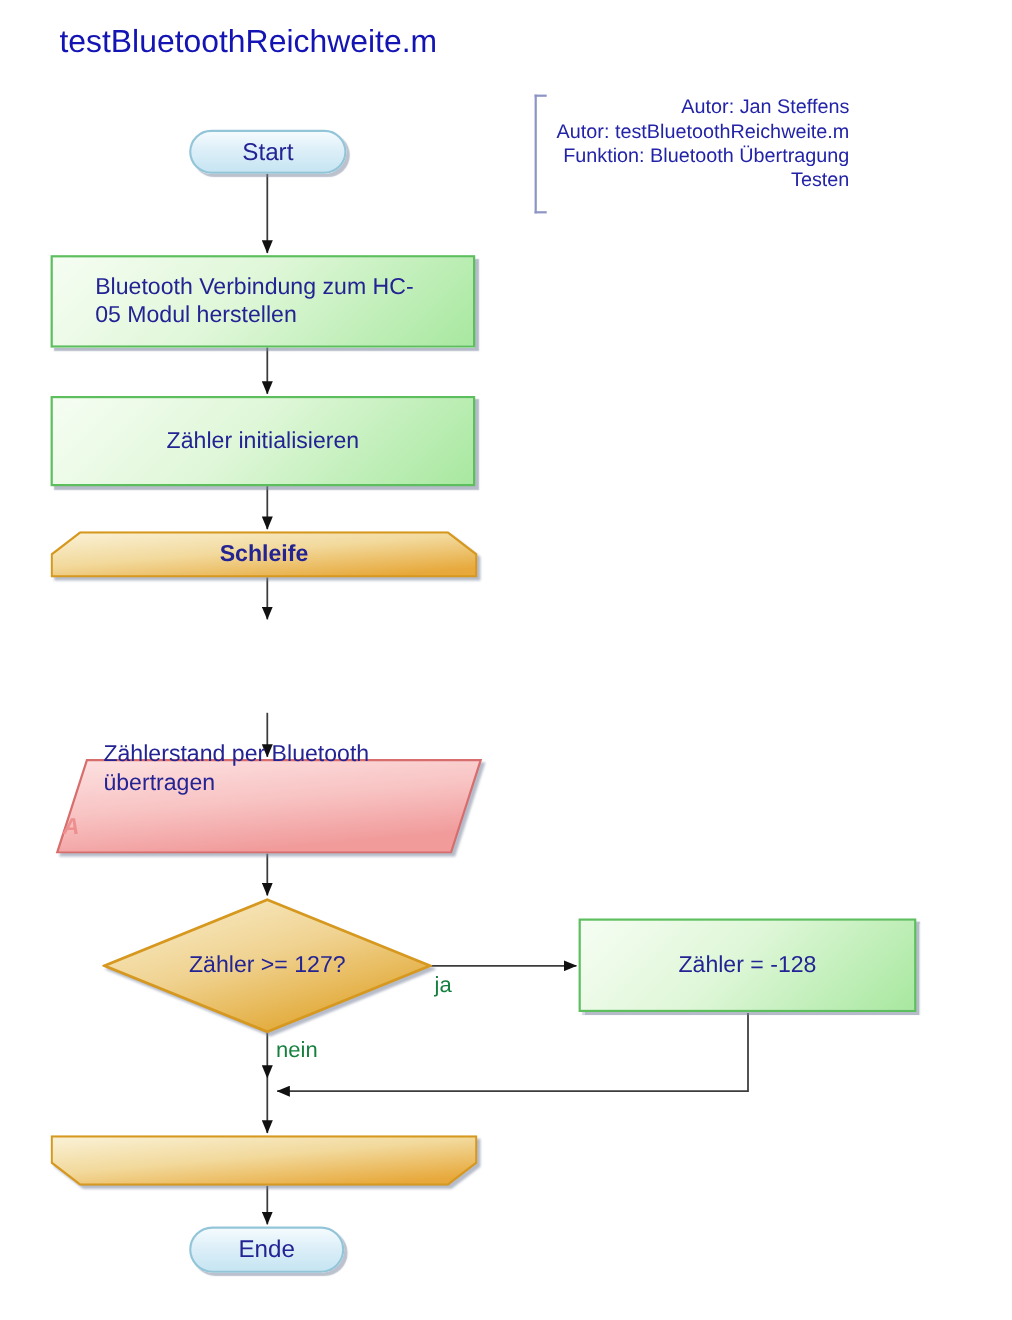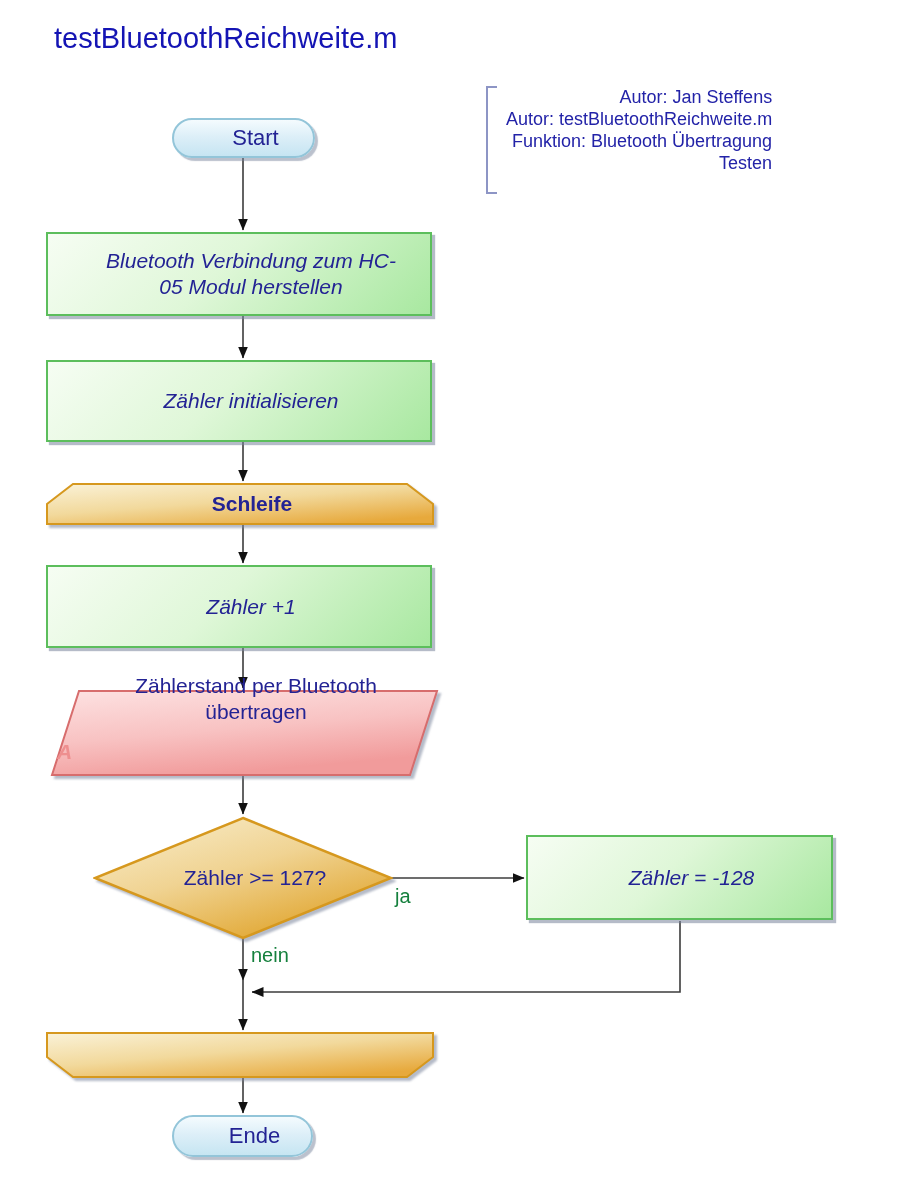--- a/index.html
+++ b/index.html
@@ -15,30 +15,29 @@
   .comment{position:absolute;left:486px;top:86px;display:flex;}
   .bracket{
     width:9px;height:104px;border-left:2px solid #8d95c5;
     border-top:2px solid #8d95c5;border-bottom:2px solid #8d95c5;
   }
   .comment-lines{padding-left:9px;color:#2323a8;font-size:18px;line-height:22px;text-align:right;}
   
   .connectors{position:absolute;left:0;top:0;z-index:1;}
   
   .node-label{
-    display:flex;align-items:center;justify-content:center;text-align:center;
-    color:#232394;font-size:21px;line-height:26px;margin-left:12px;
+    display:flex;align-items:center;justify-content:center;text-align:left;
+    color:#232394;font-size:21px;line-height:26px;
   }
   
   .process{
     position:absolute;left:46px;width:386px;z-index:2;box-sizing:border-box;
     border:2px solid #5cbe5c;
     background:linear-gradient(135deg,#f6fdf3 0%,#dff7d8 45%,#a8e8a0 100%);
     box-shadow:3px 3px 1px rgba(120,132,155,.55);
-    font-style:italic;
   }
   .process.p1{top:232px;height:84px;}
   .process.p2{top:360px;height:82px;}
   .process.p3{top:565px;height:83px;}
   .process.p4{left:526px;top:835px;width:307px;height:85px;}
   .process .node-label{width:100%;height:100%;}
   .inner-narrow{max-width:305px;}
   
   .terminator{
     position:absolute;z-index:2;box-sizing:border-box;
@@ -128,23 +127,20 @@
         <stop offset="0.5" stop-color="#f2d99c"></stop>
         <stop offset="1" stop-color="#e7a93c"></stop>
       </linearGradient>
     </defs>
     <polygon points="27,1 361,1 387,21 387,41 1,41 1,21" fill="url(#gradLoopStart)" stroke="#d6981e" stroke-width="2"></polygon>
   </svg>
   <div class="overlay-label loopstart-label">
     <div class="node-label" style="width:100%;height:100%;font-weight:bold;">Schleife</div>
   </div>
 
-  <div class="process p3">
-    <div class="node-label">Zähler +1</div>
-  </div>
 
   <svg class="shape-svg svg-io" width="396" height="86" viewBox="0 0 396 86">
     <defs>
       <linearGradient id="gradIO" x1="0" y1="0" x2="0.4" y2="1">
         <stop offset="0" stop-color="#fde2e2"></stop>
         <stop offset="0.55" stop-color="#f8c2c2"></stop>
         <stop offset="1" stop-color="#f19b9b"></stop>
       </linearGradient>
     </defs>
     <polygon points="33,1 391,1 364,85 6,85" fill="url(#gradIO)" stroke="#d76d6d" stroke-width="2"></polygon>

